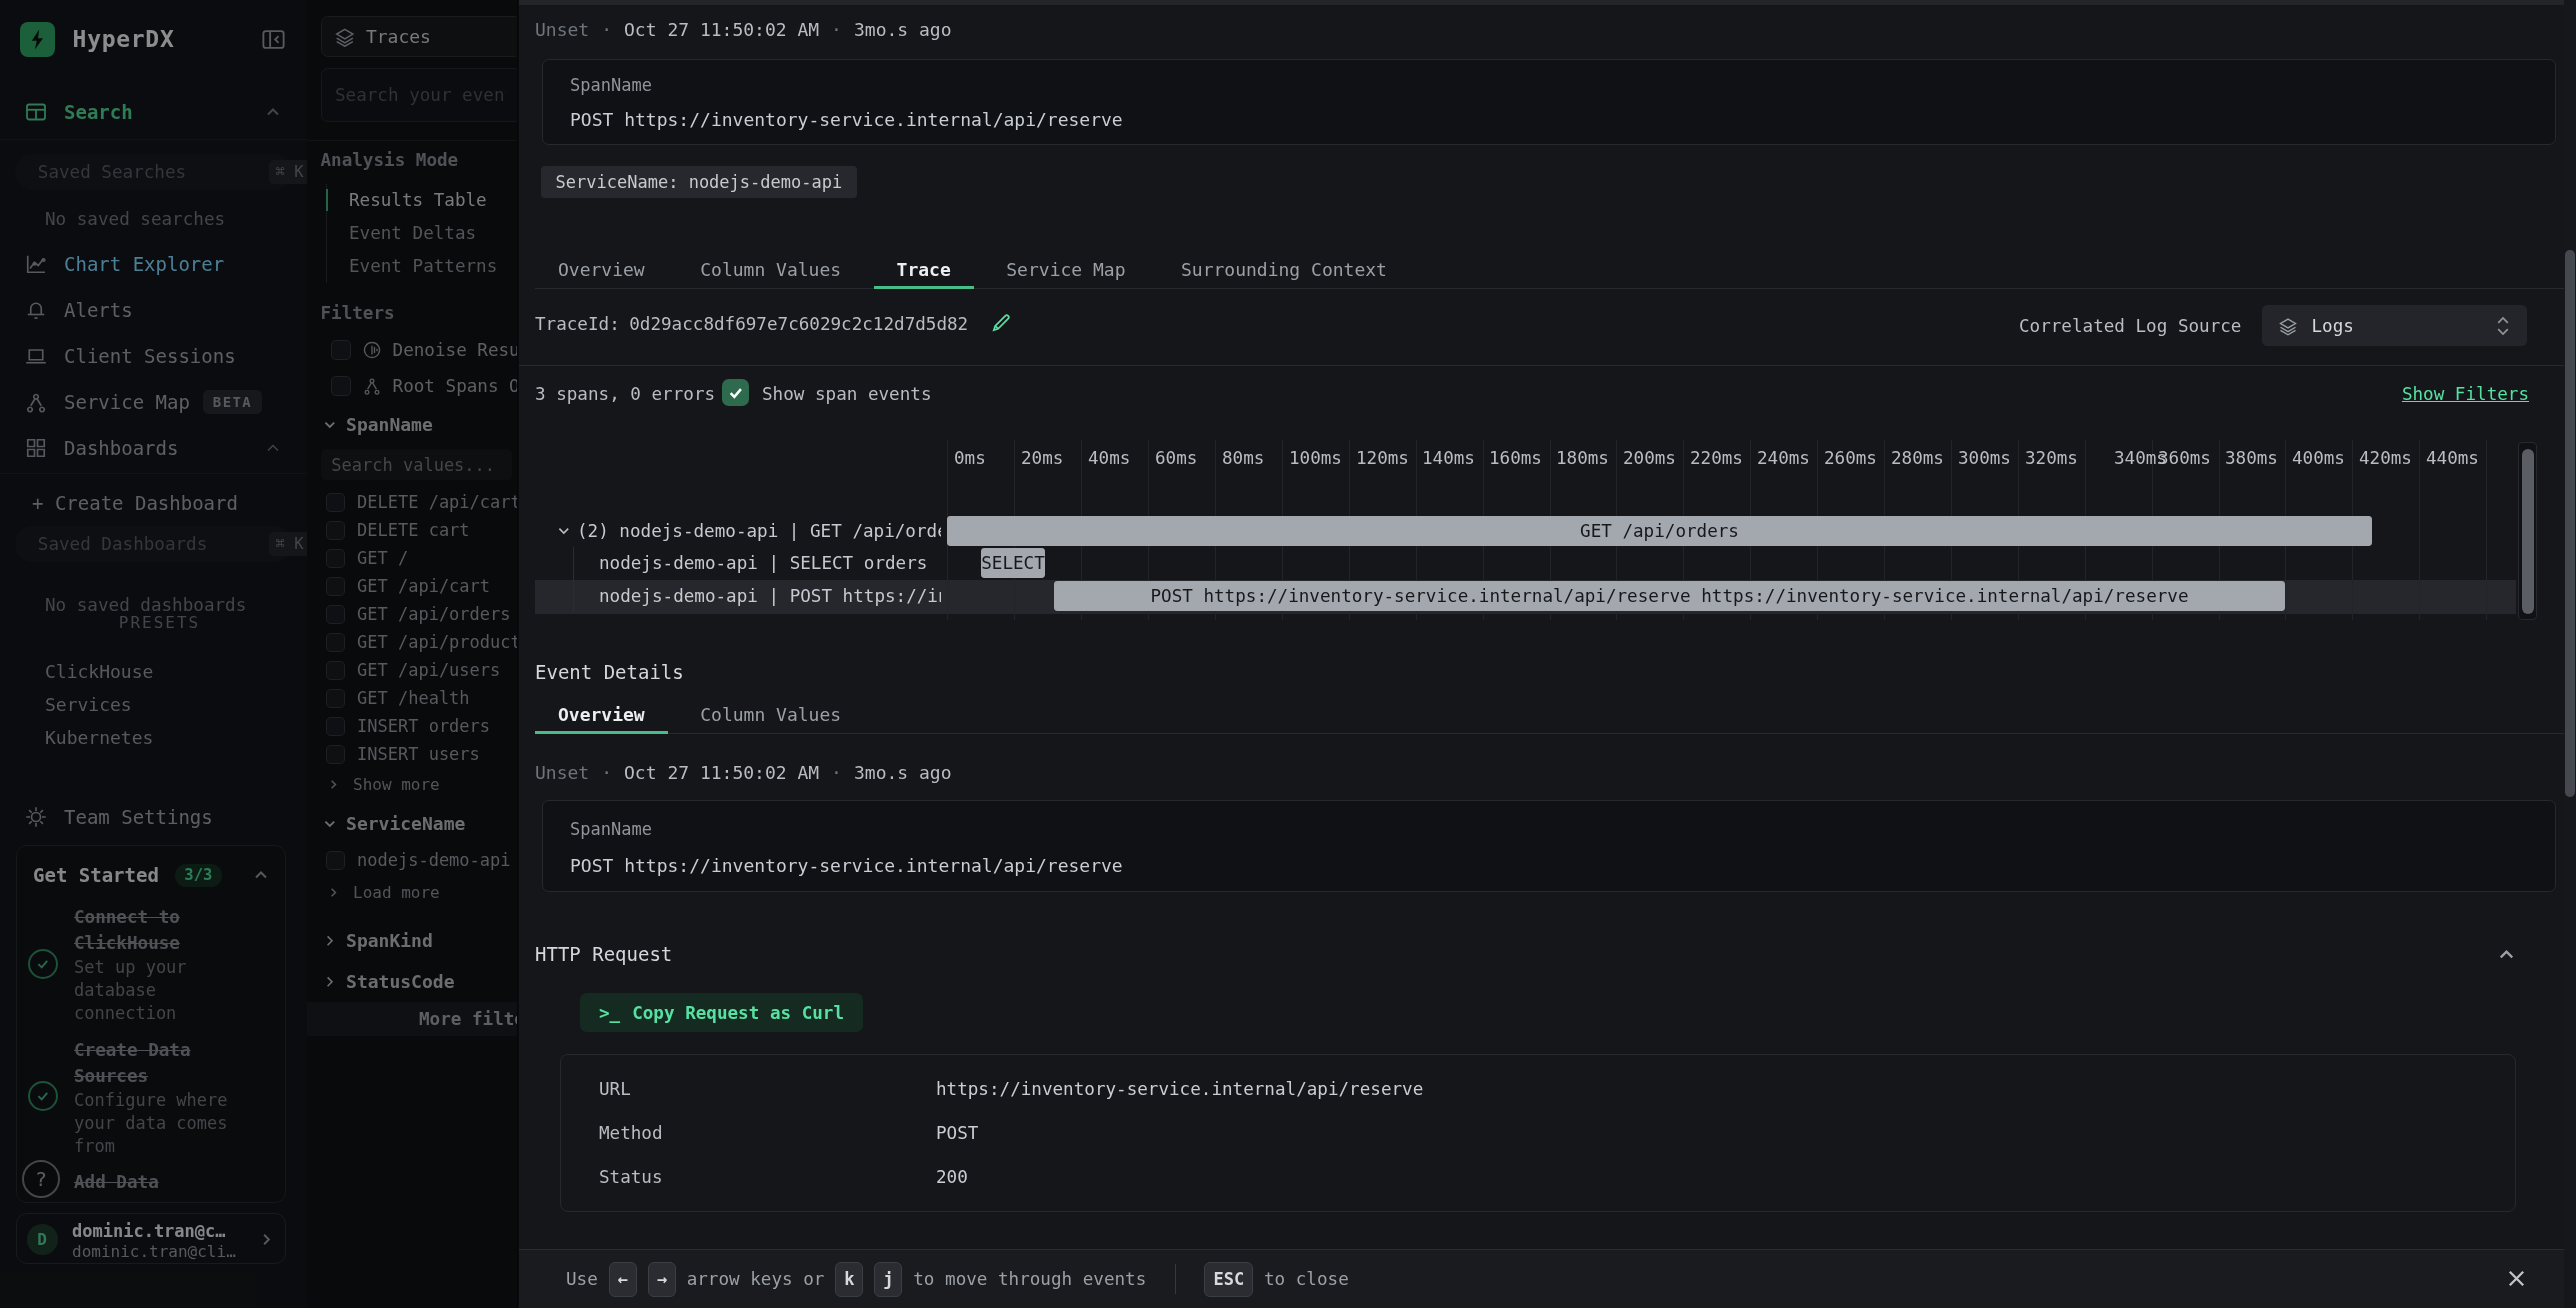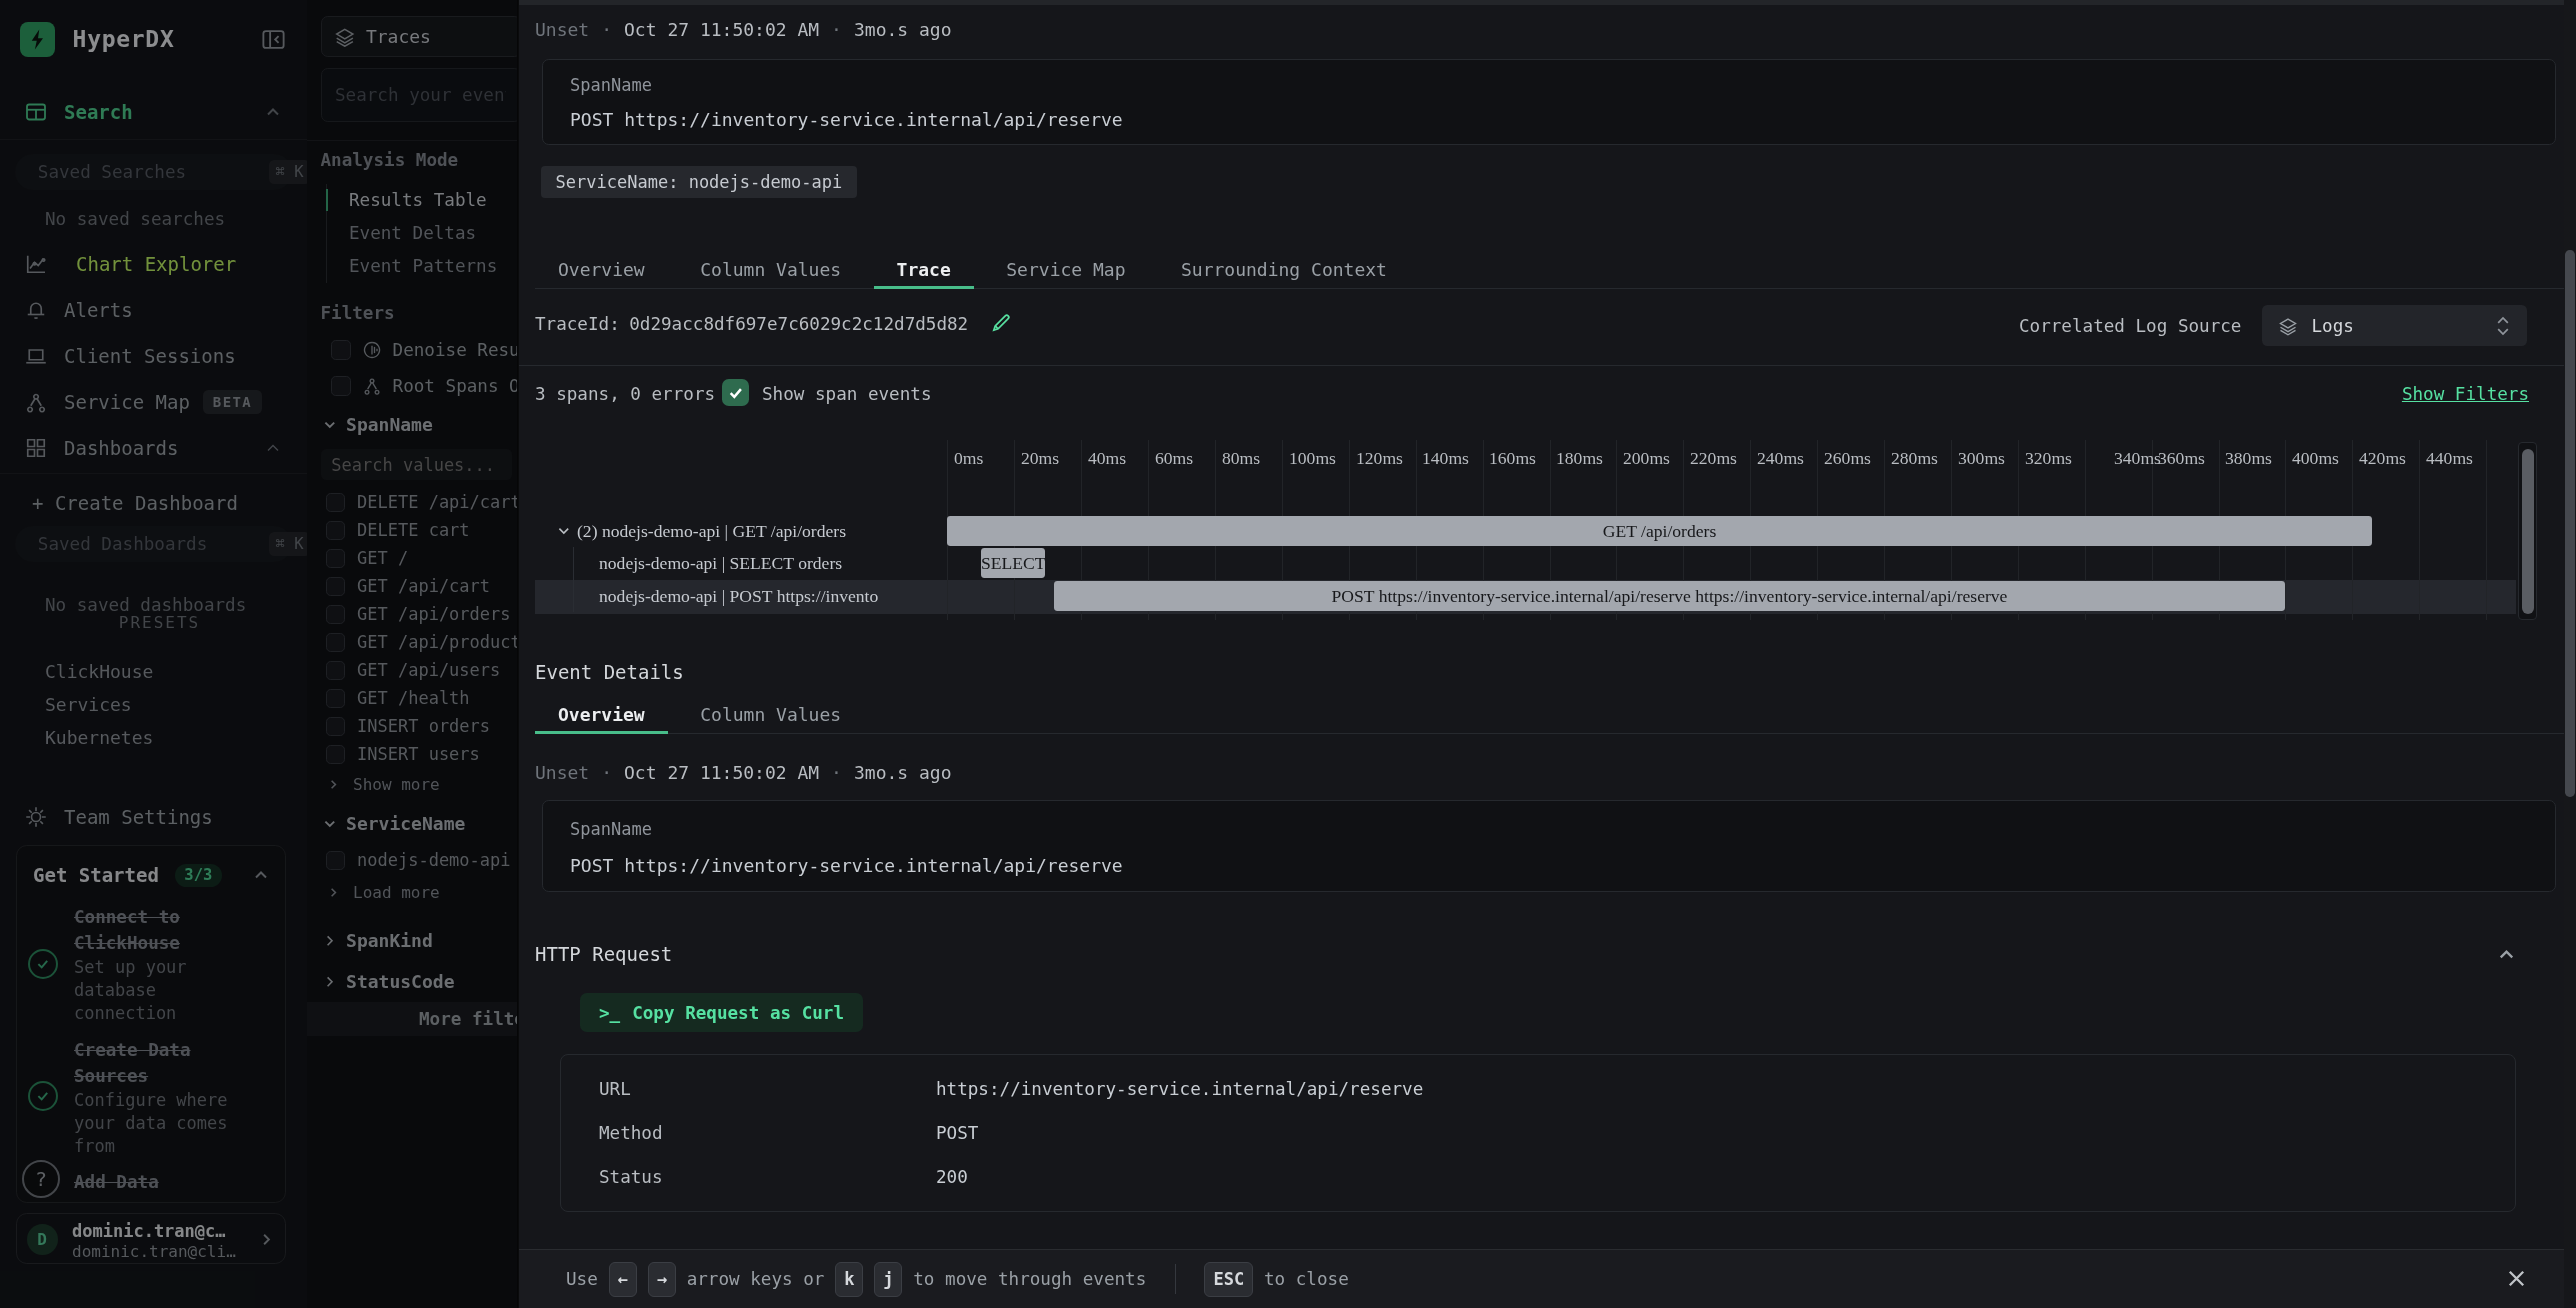--- a/index.html
+++ b/index.html
@@ -62,21 +62,21 @@
   .tabs { position:absolute; left:16px; right:0; display:flex; gap:9.5px; border-bottom:1.4px solid #26292e; }
   .tab { position:relative; padding:0 23px; font-size:18px; color:#9aa0a6; display:flex; align-items:center; cursor:default; }
   .tab.active { color:#eceef0; font-weight:bold; }
   .tab.active::after { content:""; position:absolute; left:0; right:0; bottom:-1.4px; height:3.4px; background:#48bd8a; }
   .hdivider { position:absolute; left:0; width:100%; height:0.7px; background:#26292e; }
   .green { color:#56e1a2; }
   .ulink { text-decoration:underline; }
   .cb-green { position:absolute; width:27px; height:27px; border-radius:6.8px; background:#2e6b4e; display:flex; align-items:center; justify-content:center; }
   .select-box { position:absolute; background:#23252a; border-radius:5.4px; display:flex; align-items:center; gap:13.5px; padding:0 16px; }
   
-  #chart { position:absolute; left:0; top:439px; width:2058px; height:182px;font-family:Liberation Serif, serif; }
+  #chart { position:absolute; left:0; top:439px; width:2058px; height:182px; }
   .gridline { position:absolute; top:1.4px; height:180px; width:0.7px; background:#222428; z-index:2; }
   .tick { position:absolute; top:9.5px; height:19px; line-height:19px; font-size:17.6px; color:#b9bdc2; z-index:2; white-space:nowrap; }
   .sel-strip { position:absolute; left:16px; top:141px; width:1981px; height:34px; background:#25272d; z-index:1; }
   .span-label { position:absolute; height:30px; line-height:30px; font-size:17.6px; color:#c6cad0; white-space:nowrap; overflow:hidden; z-index:4; }
   .span-bar { position:absolute; height:30px; line-height:30px; background:#a3a7ae; border-radius:3.4px; color:#17181b; font-size:17.6px; text-align:center; white-space:nowrap; overflow:hidden; z-index:3; }
   .guide-line { position:absolute; left:54px; top:108px; width:1.4px; height:65px; background:#2a2d33; z-index:2; }
   .chart-scroll { position:absolute; left:1999px; top:2.7px; width:19px; height:178px; background:#101114; border:0.7px solid #26292e; border-radius:4px; z-index:5; }
   .chart-thumb { position:absolute; left:2.7px; top:6.8px; width:12px; height:165px; background:#5a5d63; border-radius:6px; }
   
   .info-card { position:absolute; left:41px; top:1054px; width:1956px; height:158px; border:1.4px solid #26292e; border-radius:8px; display:flex; flex-direction:column; justify-content:space-around; padding:12px 0 12px 38px; }
@@ -140,21 +140,21 @@
     <div class="sb-row muted" style="top:207px; height:24px; padding:0 45px; font-size:17.6px;">No saved searches</div>
 
     <div id="sb-items" style="position:absolute; left:0; top:241px; width:307px;">
         <div style="display: flex; align-items: center; height: 46px; padding: 0px 24px;">
           <svg width="24" height="24" viewBox="0 0 32 32" fill="none" stroke="#8f949b" stroke-width="2.2">
             <path d="M5 5 V27 H28"></path>
             <path d="M8 22 L14 14 L19 18 L26 9"></path>
             <path d="M14 14 a1.6 1.6 0 1 0 0.1 0"></path>
             <path d="M26 9 a1.6 1.6 0 1 0 0.1 0"></path>
           </svg>
-          <span style="margin-left: 28px; font-size: 19px; color: #bef264;">Chart Explorer</span>
+          <span style="margin-left: 16px; font-size: 19px; color: #7dd3fc;">Chart Explorer</span>
         </div>
         <div style="display: flex; align-items: center; height: 46px; padding: 0px 24px;">
           <svg width="24" height="24" viewBox="0 0 32 32" fill="none" stroke="#8f949b" stroke-width="2.2">
             <path d="M9 22 V14 a7 7 0 0 1 14 0 V22"></path>
             <path d="M5 22 H27"></path>
             <path d="M14 26 a2.5 2.5 0 0 0 4 0"></path>
           </svg>
           <span style="margin-left: 16px; font-size: 19px; color: rgb(154, 160, 166);">Alerts</span>
         </div>
         <div style="display: flex; align-items: center; height: 46px; padding: 0px 24px;">

